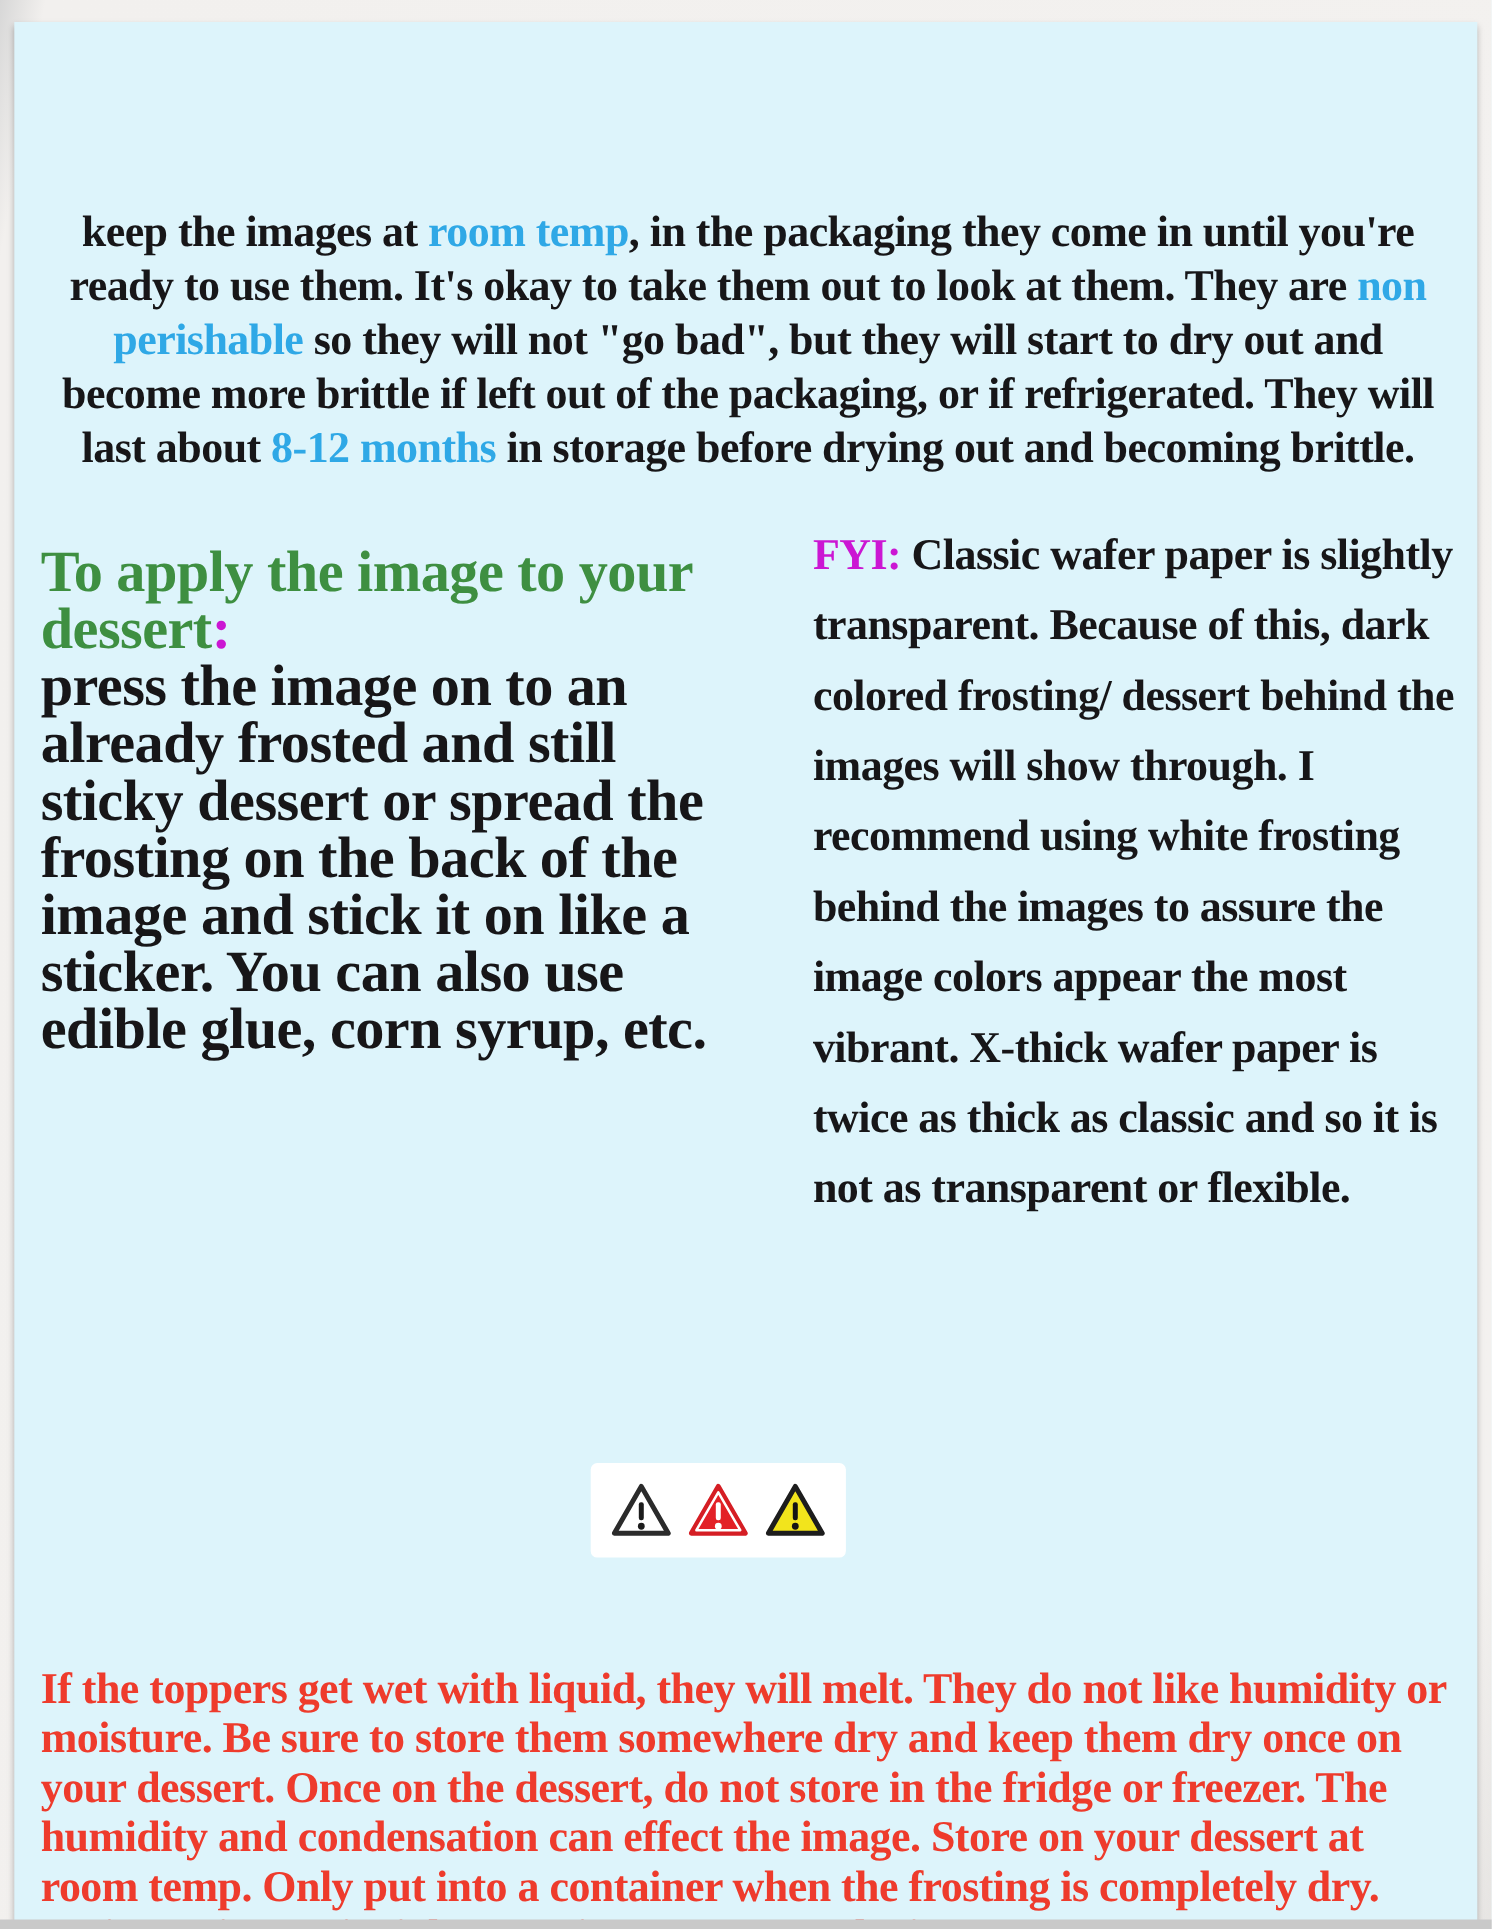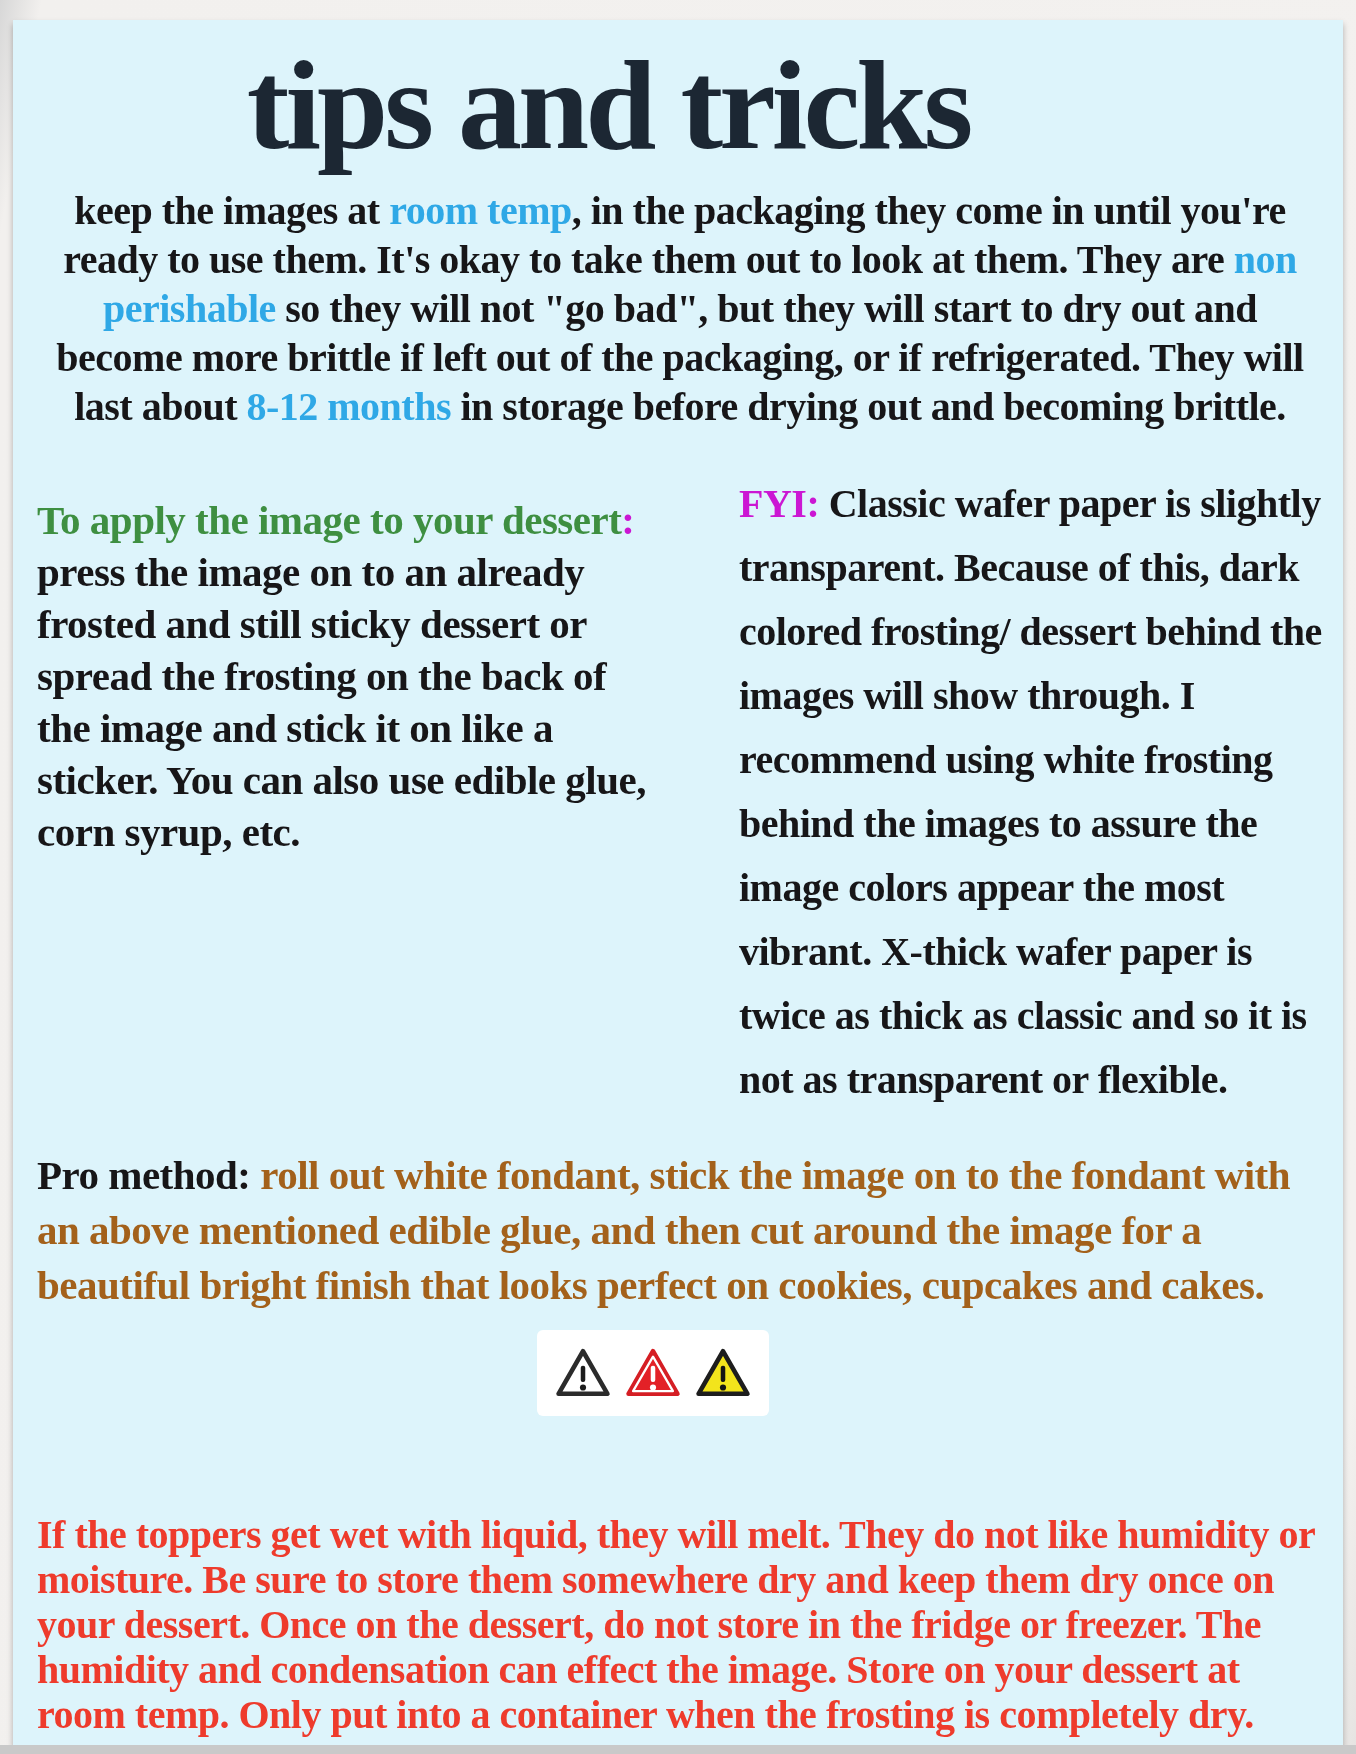--- a/index.html
+++ b/index.html
@@ -29,21 +29,21 @@
     letter-spacing:-4px; line-height:1.05;
     color:#1c2733;
   }
   .rich { font-weight:700; color:#171618; }
   .intro-paragraph {
     position:absolute; top:166px; left:24px; width:1286px;
     font-size:40px; line-height:49px; letter-spacing:-0.5px;text-align:center;
   }
   .apply-column {
     position:absolute; top:474px; left:24px; width:624px;
-    font-size:41px; line-height:52px; letter-spacing:-0.5px;
+    font-size:53px; line-height:52px; letter-spacing:-0.5px;
   }
   .apply-column .para2 { margin-top:26px; }
   .fyi-column {
     position:absolute; top:452px; left:726px; width:598px;
     font-size:40px; line-height:64px; letter-spacing:-0.5px;
   }
   .pro-method-paragraph {
     position:absolute; top:1128px; left:24px; width:1290px;
     font-size:41px; line-height:55px; letter-spacing:-0.5px;
   }
@@ -57,33 +57,31 @@
   .storage-warning-paragraph {
     position:absolute; top:1492px; left:24px; width:1298px;
     font-size:40px; line-height:45px; letter-spacing:-0.5px;
   }
 </style>
 </head>
 <body>
 
 <div class="page" style="background: rgb(221, 244, 251);">
 
-  <div class="page-title" style="color: rgb(28, 39, 51);">tips and tricks</div>
 
   <div class="rich intro-paragraph"><span style="color: rgb(23, 22, 24);">keep the images at </span><span style="color: rgb(47, 168, 230);">room temp</span><span style="color: rgb(23, 22, 24);">, in the packaging they come in until you're ready to use them. It's okay to take them out to look at them. They are </span><span style="color: rgb(47, 168, 230);">non perishable</span><span style="color: rgb(23, 22, 24);"> so they will not "go bad", but they will start to dry out and become more brittle if left out of the packaging, or if refrigerated. They will last about </span><span style="color: rgb(47, 168, 230);">8-12 months</span><span style="color: rgb(23, 22, 24);"> in storage before drying out and becoming brittle.</span></div>
 
   <div class="apply-column">
     <div class="rich para1"><span style="color: rgb(62, 143, 65);">To apply the image to your dessert</span><span style="color: rgb(203, 23, 211);">:</span><br><span style="color: rgb(23, 22, 24);">press the image on to an already frosted and still sticky dessert or spread the frosting on the back of the image and stick it on like a sticker. You can also use edible glue, corn syrup, etc.</span></div>
   </div>
 
   <div class="fyi-column">
     <div class="rich"><span style="color: rgb(203, 23, 211);">FYI:</span><span style="color: rgb(23, 22, 24);"> Classic wafer paper is slightly transparent. Because of this, dark colored frosting/ dessert behind the images will show through. I recommend using white frosting behind the images to assure the image colors appear the most vibrant. X-thick wafer paper is twice as thick as classic and so it is not as transparent or flexible.</span></div>
   </div>
 
-  <div class="rich pro-method-paragraph"><span style="color: rgb(23, 22, 24);">Pro method:</span><span style="color: rgb(163, 97, 27);"> roll out white fondant, stick the image on to the fondant with an above mentioned edible glue, and then cut around the image for a beautiful bright finish that looks perfect on cookies, cupcakes and cakes.</span></div>
 
   <div class="warning-icons-box">
       <svg viewBox="0 0 64 58">
         <path d="M32 5 L59 52 L5 52 Z" fill="#ffffff" stroke="#2b2b2b" stroke-width="5" stroke-linejoin="round"></path>
         <rect x="29.5" y="21" width="5" height="18" rx="2.2" fill="#1c1c1c"></rect>
         <circle cx="32" cy="45" r="3.4" fill="#1c1c1c"></circle>
       </svg>
       <svg viewBox="0 0 64 58">
         <path d="M32 5 L59 52 L5 52 Z" fill="#e32127" stroke="#d51e24" stroke-width="5" stroke-linejoin="round"></path>
         <path d="M32 11 L54 49 L10 49 Z" fill="none" stroke="#ffffff" stroke-width="2.5" stroke-linejoin="round"></path>

